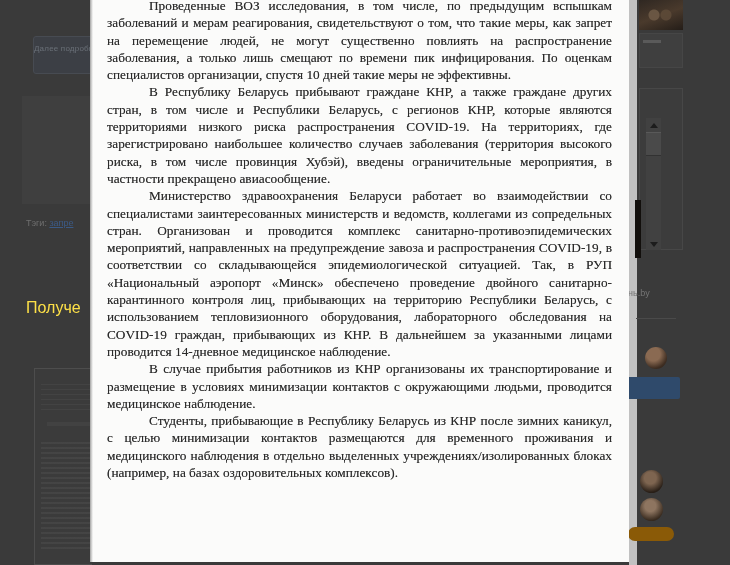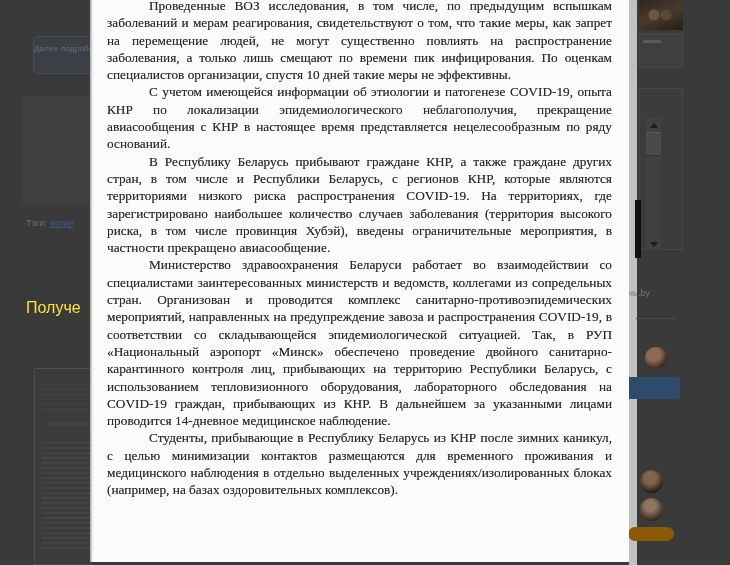--- a/index.html
+++ b/index.html
@@ -312,20 +312,20 @@
     <div class="avatar av1"></div>
     <div class="r-bluebtn"></div>
     <div class="avatar av2"></div>
     <div class="avatar av3"></div>
     <div class="r-orangebtn"></div>
   </div>
 
   <div class="doc">
     <div class="doc-body">
         <p>Проведенные ВОЗ исследования, в том числе, по предыдущим вспышкам заболеваний и мерам реагирования, свидетельствуют о том, что такие меры, как запрет на перемещение людей, не могут существенно повлиять на распространение заболевания, а только лишь смещают по времени пик инфицирования. По оценкам специалистов организации, спустя 10 дней такие меры не эффективны.</p>
-        <p>С учетом имеющейся информации об этиологии и патогенезе COVID-19, опыта КНР по локализации эпидемиологического неблагополучия, прекращение авиасообщения с КНР в настоящее время представляется нецелесообразным по ряду оснований.</p>
         <p>В Республику Беларусь прибывают граждане КНР, а также граждане других стран, в том числе и Республики Беларусь, с регионов КНР, которые являются территориями низкого риска распространения COVID-19. На территориях, где зарегистрировано наибольшее количество случаев заболевания (территория высокого риска, в том числе провинция Хубэй), введены ограничительные мероприятия, в частности прекращено авиасообщение.</p>
         <p>Министерство здравоохранения Беларуси работает во взаимодействии со специалистами заинтересованных министерств и ведомств, коллегами из сопредельных стран. Организован и проводится комплекс санитарно-противоэпидемических мероприятий, направленных на предупреждение завоза и распространения COVID-19, в соответствии со складывающейся эпидемиологической ситуацией. Так, в РУП «Национальный аэропорт «Минск» обеспечено проведение двойного санитарно-карантинного контроля лиц, прибывающих на территорию Республики Беларусь, с использованием тепловизионного оборудования, лабораторного обследования на COVID-19 граждан, прибывающих из КНР. В дальнейшем за указанными лицами проводится 14-дневное медицинское наблюдение.</p>
+        <p>В случае прибытия работников из КНР организованы их транспортирование и размещение в условиях минимизации контактов с окружающими людьми, проводится медицинское наблюдение.</p>
         <p>Студенты, прибывающие в Республику Беларусь из КНР после зимних каникул, с целью минимизации контактов размещаются для временного проживания и медицинского наблюдения в отдельно выделенных учреждениях/изолированных блоках (например, на базах оздоровительных комплексов).</p>
       </div>
   </div>
 
 </div>
 
 </body></html>

